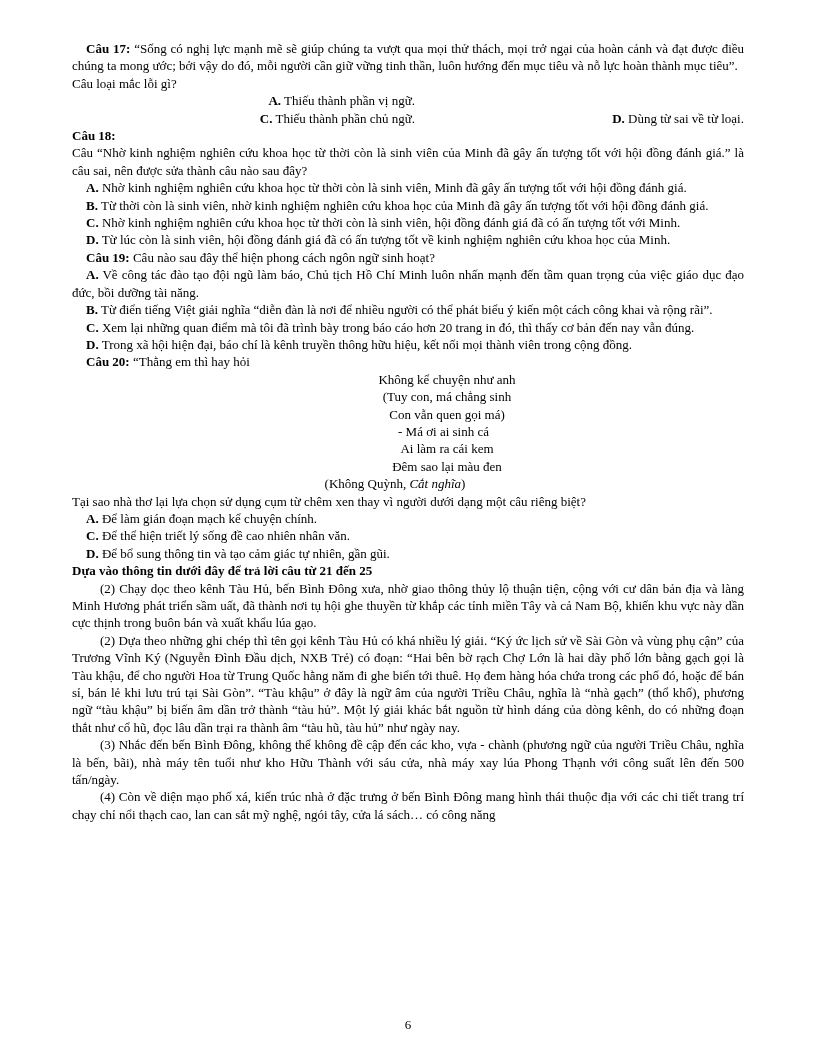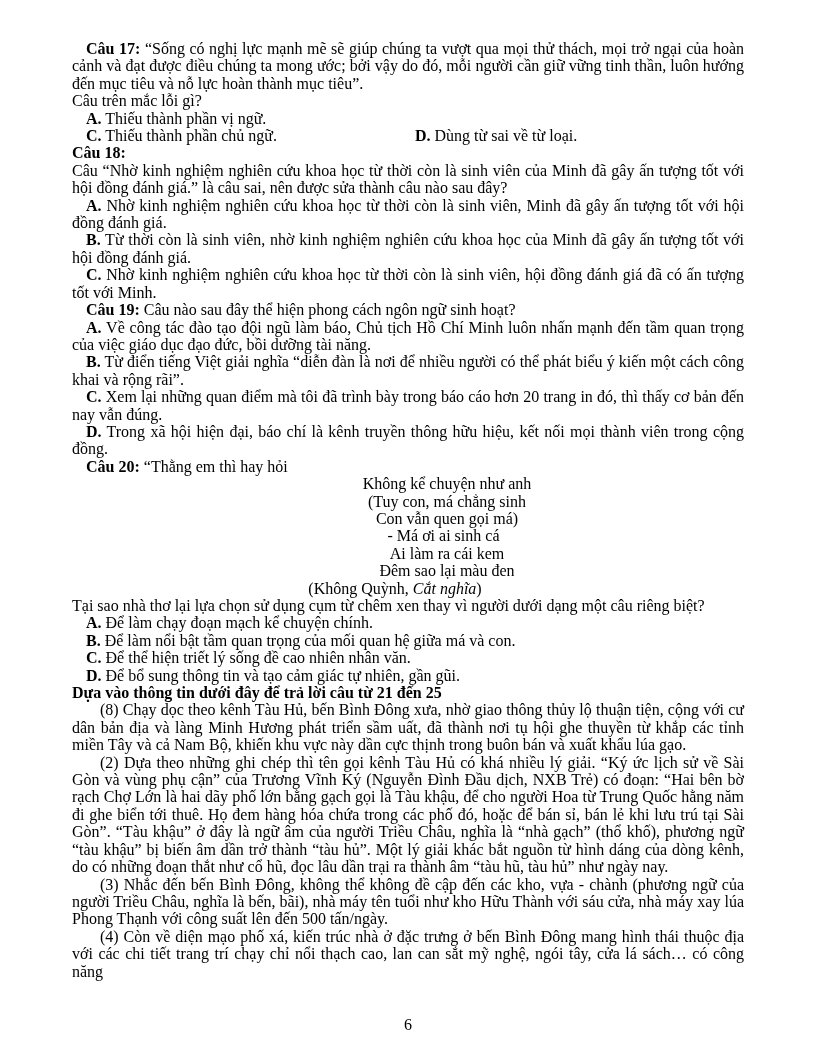--- a/index.html
+++ b/index.html
@@ -2,79 +2,79 @@
 <html><head>
 <meta charset="utf-8">
 <style>
   html, body { margin: 0; padding: 0; background: #e8e8e8; }
   .page {
     position: relative;
     width: 816px; height: 1056px;
     margin: 0 auto;
     background: #ffffff;
     font-family: "Liberation Serif", "DejaVu Serif", serif;
-    font-size: 16px;
+    font-size: 13px;
     line-height: 17.4px;
     color: #000;
     overflow: hidden;
   }
   .content { position: absolute; left: 72px; right: 72px; top: 40px; text-align: justify; }
   .para { margin: 0; padding: 0; }
   .q-first { text-indent: 14px; }
   .opt { text-indent: 14px; }
-  .opts2 { display: flex; padding-left: 14px; text-align: left; }
+  .opts2 { display: flex; padding-left: 14px; text-align: right; }
   .opts2 .c1 { width: 329px; flex: none; }
   .opts2 .c2 { flex: 1; }
   .qhead { font-weight: bold; }
   .heading { font-weight: bold; }
   .poem-line { padding-left: 78px; text-align: center; }
   .poem-line.dash { padding-left: 71px; }
   .attr { text-align: center; padding-right: 26px; }
   .passage { text-indent: 28px; }
   .pagenum { position: absolute; top: 1016px; left: 0; width: 100%; text-align: center; }
   b { font-weight: bold; }
   i { }
 </style>
 </head>
 <body>
 
 <div class="page">
   <div class="content">
       <p class="para q-first"><b>Câu 17:</b> <span>“Sống có nghị lực mạnh mẽ sẽ giúp chúng ta vượt qua mọi thử thách, mọi trở ngại của hoàn cảnh và đạt được điều chúng ta mong ước; bởi vậy do đó, mỗi người cần giữ vững tinh thần, luôn hướng đến mục tiêu và nỗ lực hoàn thành mục tiêu”.</span></p>
-      <p class="para"><span>Câu trên mắc lỗi gì?</span></p>
+      <p class="para"><span>Câu loại mắc lỗi gì?</span></p>
       <div class="para opts2">
         <span class="c1"><b>A.</b> <span>Thiếu thành phần vị ngữ.</span></span>
       </div>
       <div class="para opts2">
         <span class="c1"><b>C.</b> <span>Thiếu thành phần chủ ngữ.</span></span>
         <span class="c2"><b>D.</b> <span>Dùng từ sai về từ loại.</span></span>
       </div>
       <p class="para qhead"><b>Câu 18:</b></p>
       <p class="para"><span>Câu “Nhờ kinh nghiệm nghiên cứu khoa học từ thời còn là sinh viên của Minh đã gây ấn tượng tốt với hội đồng đánh giá.” là câu sai, nên được sửa thành câu nào sau đây?</span></p>
       <p class="para opt"><b>A.</b> <span>Nhờ kinh nghiệm nghiên cứu khoa học từ thời còn là sinh viên, Minh đã gây ấn tượng tốt với hội đồng đánh giá.</span></p>
       <p class="para opt"><b>B.</b> <span>Từ thời còn là sinh viên, nhờ kinh nghiệm nghiên cứu khoa học của Minh đã gây ấn tượng tốt với hội đồng đánh giá.</span></p>
       <p class="para opt"><b>C.</b> <span>Nhờ kinh nghiệm nghiên cứu khoa học từ thời còn là sinh viên, hội đồng đánh giá đã có ấn tượng tốt với Minh.</span></p>
+      <p class="para opt"><b>D.</b> <span>Từ lúc còn là sinh viên, hội đồng đánh giá đã có ấn tượng tốt về kinh nghiệm nghiên cứu khoa học của Minh.</span></p>
       <p class="para q-first"><b>Câu 19:</b> <span>Câu nào sau đây thể hiện phong cách ngôn ngữ sinh hoạt?</span></p>
       <p class="para opt"><b>A.</b> <span>Về công tác đào tạo đội ngũ làm báo, Chủ tịch Hồ Chí Minh luôn nhấn mạnh đến tầm quan trọng của việc giáo dục đạo đức, bồi dưỡng tài năng.</span></p>
       <p class="para opt"><b>B.</b> <span>Từ điển tiếng Việt giải nghĩa “diễn đàn là nơi để nhiều người có thể phát biểu ý kiến một cách công khai và rộng rãi”.</span></p>
       <p class="para opt"><b>C.</b> <span>Xem lại những quan điểm mà tôi đã trình bày trong báo cáo hơn 20 trang in đó, thì thấy cơ bản đến nay vẫn đúng.</span></p>
       <p class="para opt"><b>D.</b> <span>Trong xã hội hiện đại, báo chí là kênh truyền thông hữu hiệu, kết nối mọi thành viên trong cộng đồng.</span></p>
       <p class="para q-first"><b>Câu 20:</b> <span>“Thằng em thì hay hỏi</span></p>
       <div class="poem-line"><span>Không kể chuyện như anh</span></div>
       <div class="poem-line"><span>(Tuy con, má chẳng sinh</span></div>
       <div class="poem-line"><span>Con vẫn quen gọi má)</span></div>
       <div class="poem-line dash"><span>- Má ơi ai sinh cá</span></div>
       <div class="poem-line"><span>Ai làm ra cái kem</span></div>
       <div class="poem-line"><span>Đêm sao lại màu đen</span></div>
       <div class="para attr"><span>(Không Quỳnh, </span><i>Cắt nghĩa</i><span>)</span></div>
       <p class="para"><span>Tại sao nhà thơ lại lựa chọn sử dụng cụm từ chêm xen thay vì người dưới dạng một câu riêng biệt?</span></p>
-      <p class="para opt"><b>A.</b> <span>Để làm chạy đoạn mạch kể chuyện chính.</span></p>
-      <p class="para opt"><b>B.</b> <span>Để làm nổi bật tầm quan trọng của mối quan hệ giữa má và con.</span></p>
+      <p class="para opt"><b>A.</b> <span>Để làm gián đoạn mạch kể chuyện chính.</span></p>
       <p class="para opt"><b>C.</b> <span>Để thể hiện triết lý sống đề cao nhiên nhân văn.</span></p>
       <p class="para opt"><b>D.</b> <span>Để bổ sung thông tin và tạo cảm giác tự nhiên, gần gũi.</span></p>
       <p class="para heading"><span>Dựa vào thông tin dưới đây để trả lời câu từ 21 đến 25</span></p>
-      <p class="para passage"><span>(8) Chạy dọc theo kênh Tàu Hủ, bến Bình Đông xưa, nhờ giao thông thủy lộ thuận tiện, cộng với cư dân bản địa và làng Minh Hương phát triển sầm uất, đã thành nơi tụ hội ghe thuyền từ khắp các tỉnh miền Tây và cả Nam Bộ, khiến khu vực này dần cực thịnh trong buôn bán và xuất khẩu lúa gạo.</span></p>
+      <p class="para passage"><span>(2) Chạy dọc theo kênh Tàu Hủ, bến Bình Đông xưa, nhờ giao thông thủy lộ thuận tiện, cộng với cư dân bản địa và làng Minh Hương phát triển sầm uất, đã thành nơi tụ hội ghe thuyền từ khắp các tỉnh miền Tây và cả Nam Bộ, khiến khu vực này dần cực thịnh trong buôn bán và xuất khẩu lúa gạo.</span></p>
       <p class="para passage"><span>(2) Dựa theo những ghi chép thì tên gọi kênh Tàu Hủ có khá nhiều lý giải. “Ký ức lịch sử về Sài Gòn và vùng phụ cận” của Trương Vĩnh Ký (Nguyễn Đình Đầu dịch, NXB Trẻ) có đoạn: “Hai bên bờ rạch Chợ Lớn là hai dãy phố lớn bằng gạch gọi là Tàu khậu, để cho người Hoa từ Trung Quốc hằng năm đi ghe biển tới thuê. Họ đem hàng hóa chứa trong các phố đó, hoặc để bán sỉ, bán lẻ khi lưu trú tại Sài Gòn”. “Tàu khậu” ở đây là ngữ âm của người Triều Châu, nghĩa là “nhà gạch” (thổ khố), phương ngữ “tàu khậu” bị biến âm dần trở thành “tàu hủ”. Một lý giải khác bắt nguồn từ hình dáng của dòng kênh, do có những đoạn thắt như cổ hũ, đọc lâu dần trại ra thành âm “tàu hũ, tàu hủ” như ngày nay.</span></p>
       <p class="para passage"><span>(3) Nhắc đến bến Bình Đông, không thể không đề cập đến các kho, vựa - chành (phương ngữ của người Triều Châu, nghĩa là bến, bãi), nhà máy tên tuổi như kho Hữu Thành với sáu cửa, nhà máy xay lúa Phong Thạnh với công suất lên đến 500 tấn/ngày.</span></p>
       <p class="para passage"><span>(4) Còn về diện mạo phố xá, kiến trúc nhà ở đặc trưng ở bến Bình Đông mang hình thái thuộc địa với các chi tiết trang trí chạy chỉ nổi thạch cao, lan can sắt mỹ nghệ, ngói tây, cửa lá sách… có công năng</span></p>
     </div>
   <div class="pagenum">6</div>
 </div>
 
 </body></html>

